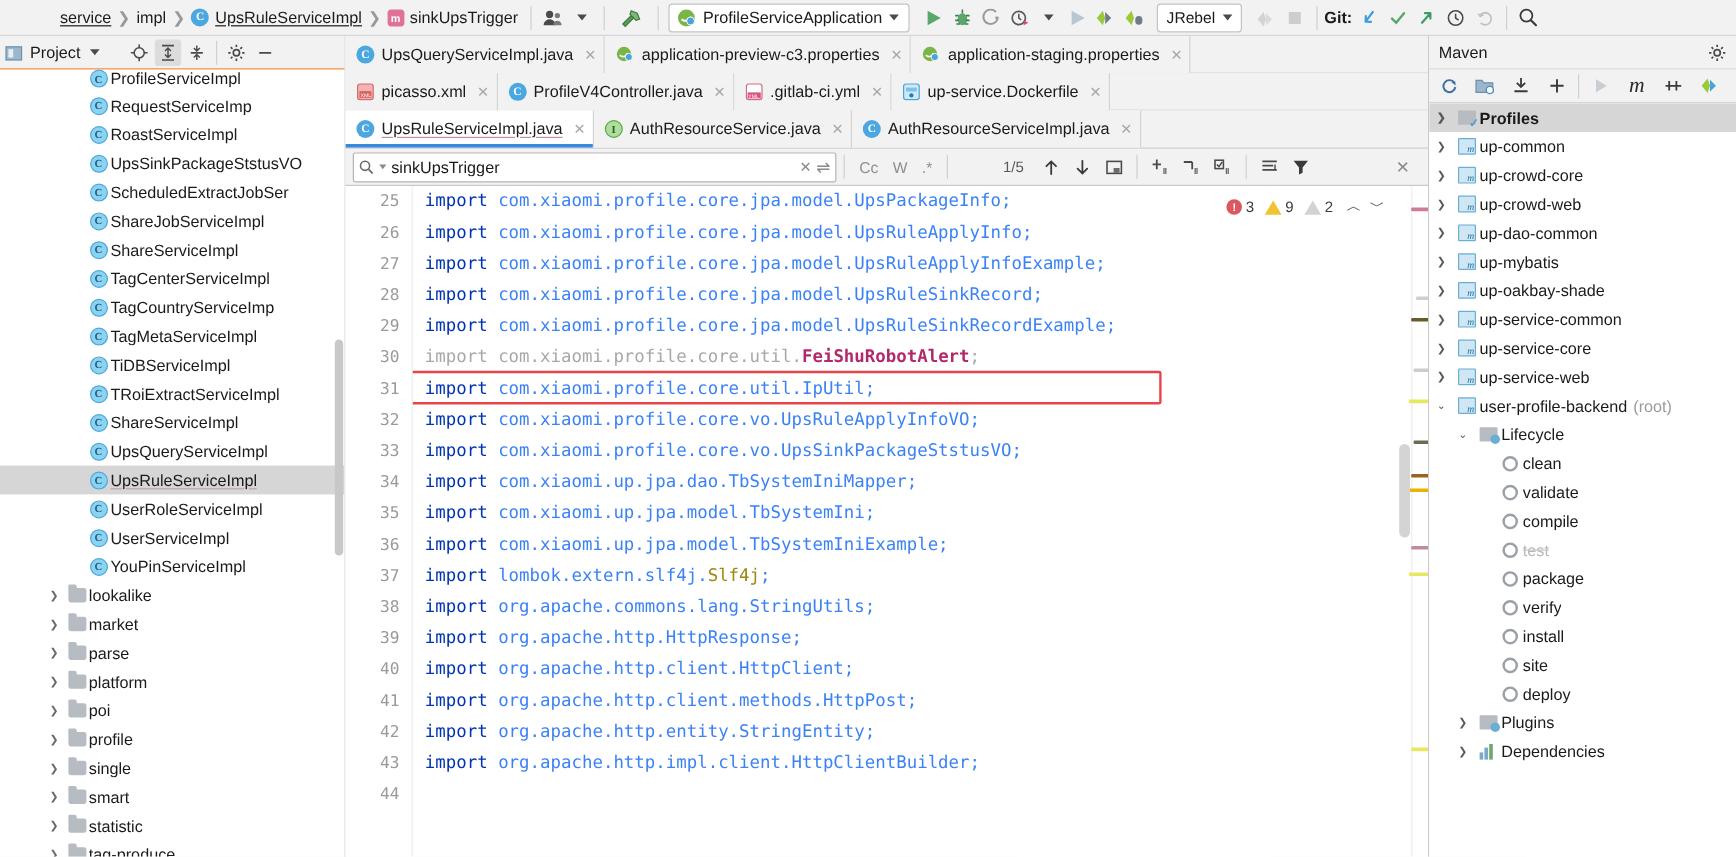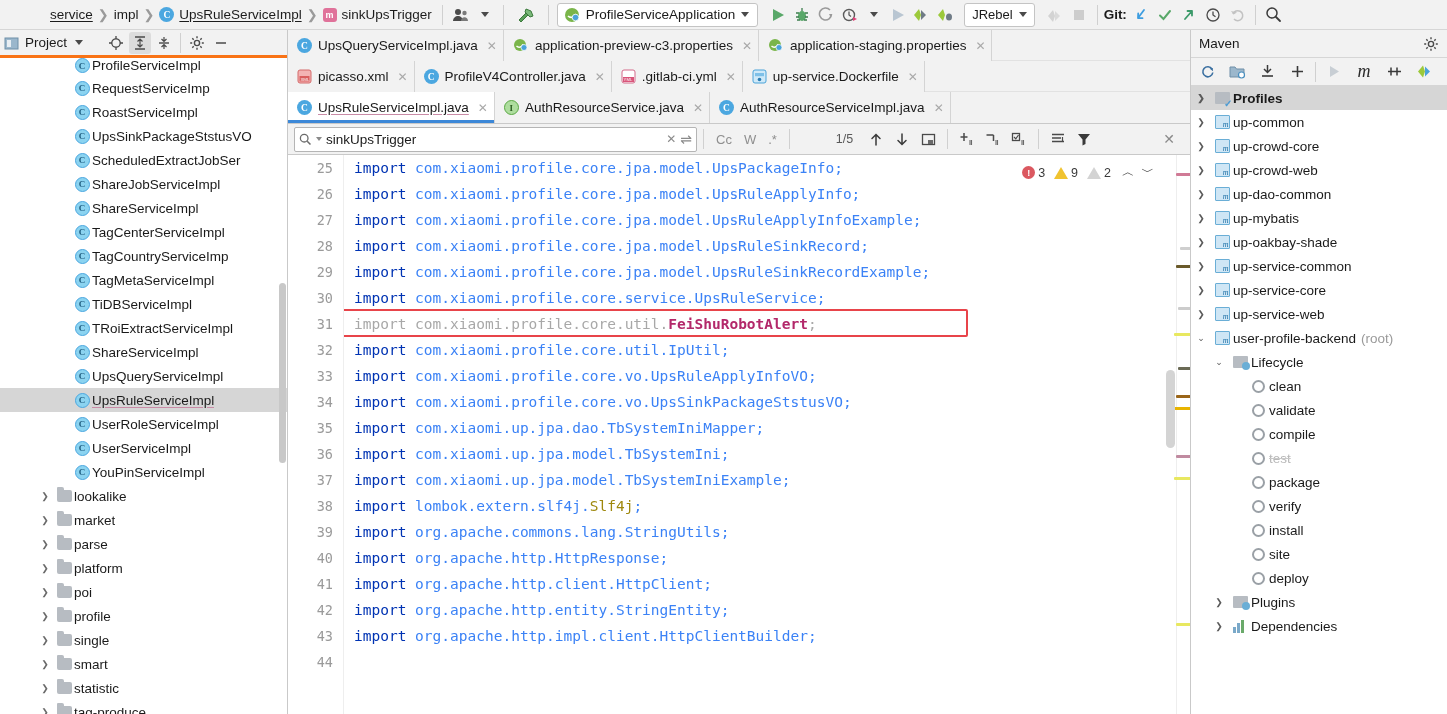--- a/index.html
+++ b/index.html
@@ -59,21 +59,21 @@
   .caret { width: 0; height: 0; border-left: 4px solid transparent; border-right: 4px solid transparent; border-top: 5px solid #4a4a4a; }
   .git-label { font-size: 13.5px; font-weight: 600; margin-right: 2px; }
 
   
   .body { flex: 1; display: flex; min-height: 0; }
 
   
   .left { width: 288px; min-width: 288px; display: flex; flex-direction: column; background: #fff; border-right: 1px solid #c9c9c9; }
   .left-header {
     height: 28px; min-height: 28px; display: flex; align-items: center;
-    background: #f2f2f2; border-bottom: 3px solid #f97316; padding: 0 4px; gap: 2px;
+    background: #f2f2f2; border-bottom: 1px solid #f97316; padding: 0 4px; gap: 2px;
   }
   .left-title { font-size: 13.5px; margin-left: 4px; }
   .hdr-btn { width: 22px; height: 22px; display: flex; align-items: center; justify-content: center; }
   .tree { flex: 1; overflow: hidden; padding-top: 0px; position: relative; background: #fff; }
   .trow {
     display: flex; align-items: center; height: 24px; padding-left: 0px;
     font-size: 13.5px; white-space: nowrap; position: relative;
   }
   .trow.sel { background: #d6d6d6; }
   .trow .arrow { width: 18px; display: flex; align-items: center; justify-content: center; color: #6a6a6a; font-size: 9px; flex: 0 0 auto; }
@@ -799,32 +799,32 @@
             <div>42</div>
             <div>43</div>
             <div>44</div>
           </div>
         <div class="code" id="code-lines">
             <div class="cline"><span class="kw">import</span><span class="plain"> com.xiaomi.profile.core.jpa.model.UpsPackageInfo;</span></div>
             <div class="cline"><span class="kw">import</span><span class="plain"> com.xiaomi.profile.core.jpa.model.UpsRuleApplyInfo;</span></div>
             <div class="cline"><span class="kw">import</span><span class="plain"> com.xiaomi.profile.core.jpa.model.UpsRuleApplyInfoExample;</span></div>
             <div class="cline"><span class="kw">import</span><span class="plain"> com.xiaomi.profile.core.jpa.model.UpsRuleSinkRecord;</span></div>
             <div class="cline"><span class="kw">import</span><span class="plain"> com.xiaomi.profile.core.jpa.model.UpsRuleSinkRecordExample;</span></div>
-            <div class="cline"><span class="kw">import</span><span class="plain"> com.xiaomi.profile.core.service.UpsRuleService;</span></div>
             <div class="cline"><span class="dim">import</span><span class="dim"> com.xiaomi.profile.core.util.</span><span class="cls-red">FeiShuRobotAlert</span><span class="dim">;</span></div>
             <div class="cline"><span class="kw">import</span><span class="plain"> com.xiaomi.profile.core.util.IpUtil;</span></div>
             <div class="cline"><span class="kw">import</span><span class="plain"> com.xiaomi.profile.core.vo.UpsRuleApplyInfoVO;</span></div>
             <div class="cline"><span class="kw">import</span><span class="plain"> com.xiaomi.profile.core.vo.UpsSinkPackageStstusVO;</span></div>
             <div class="cline"><span class="kw">import</span><span class="plain"> com.xiaomi.up.jpa.dao.TbSystemIniMapper;</span></div>
             <div class="cline"><span class="kw">import</span><span class="plain"> com.xiaomi.up.jpa.model.TbSystemIni;</span></div>
             <div class="cline"><span class="kw">import</span><span class="plain"> com.xiaomi.up.jpa.model.TbSystemIniExample;</span></div>
             <div class="cline"><span class="kw">import</span><span class="plain"> lombok.extern.slf4j.</span><span class="anno">Slf4j</span><span class="plain">;</span></div>
             <div class="cline"><span class="kw">import</span><span class="plain"> org.apache.commons.lang.StringUtils;</span></div>
             <div class="cline"><span class="kw">import</span><span class="plain"> org.apache.http.HttpResponse;</span></div>
             <div class="cline"><span class="kw">import</span><span class="plain"> org.apache.http.client.HttpClient;</span></div>
+            <div class="cline"><span class="kw">import</span><span class="plain"> org.apache.http.client.methods.HttpPost;</span></div>
             <div class="cline"><span class="kw">import</span><span class="plain"> org.apache.http.entity.StringEntity;</span></div>
             <div class="cline"><span class="kw">import</span><span class="plain"> org.apache.http.impl.client.HttpClientBuilder;</span></div>
             <div class="hl-box" style="top: 154px; left: -4px; width: 628px; height: 28px;"></div>
           </div>
 
         <div class="inspect-widget">
           <span class="err-dot">!</span>
           <span>3</span>
           <span class="warn-tri" style="margin-left:6px;"></span>
           <span>9</span>

